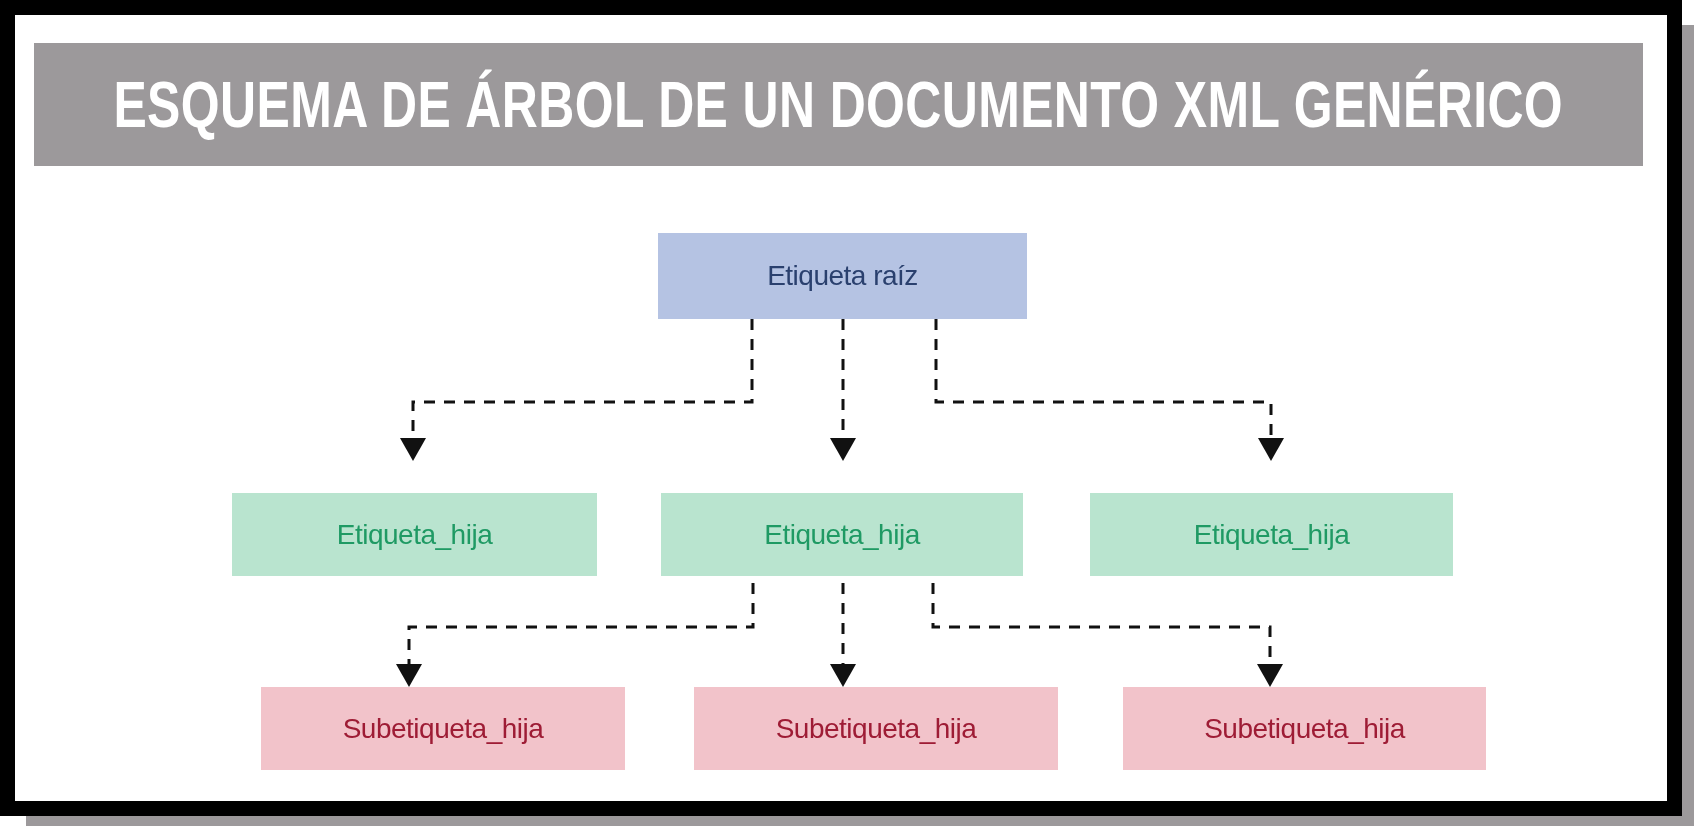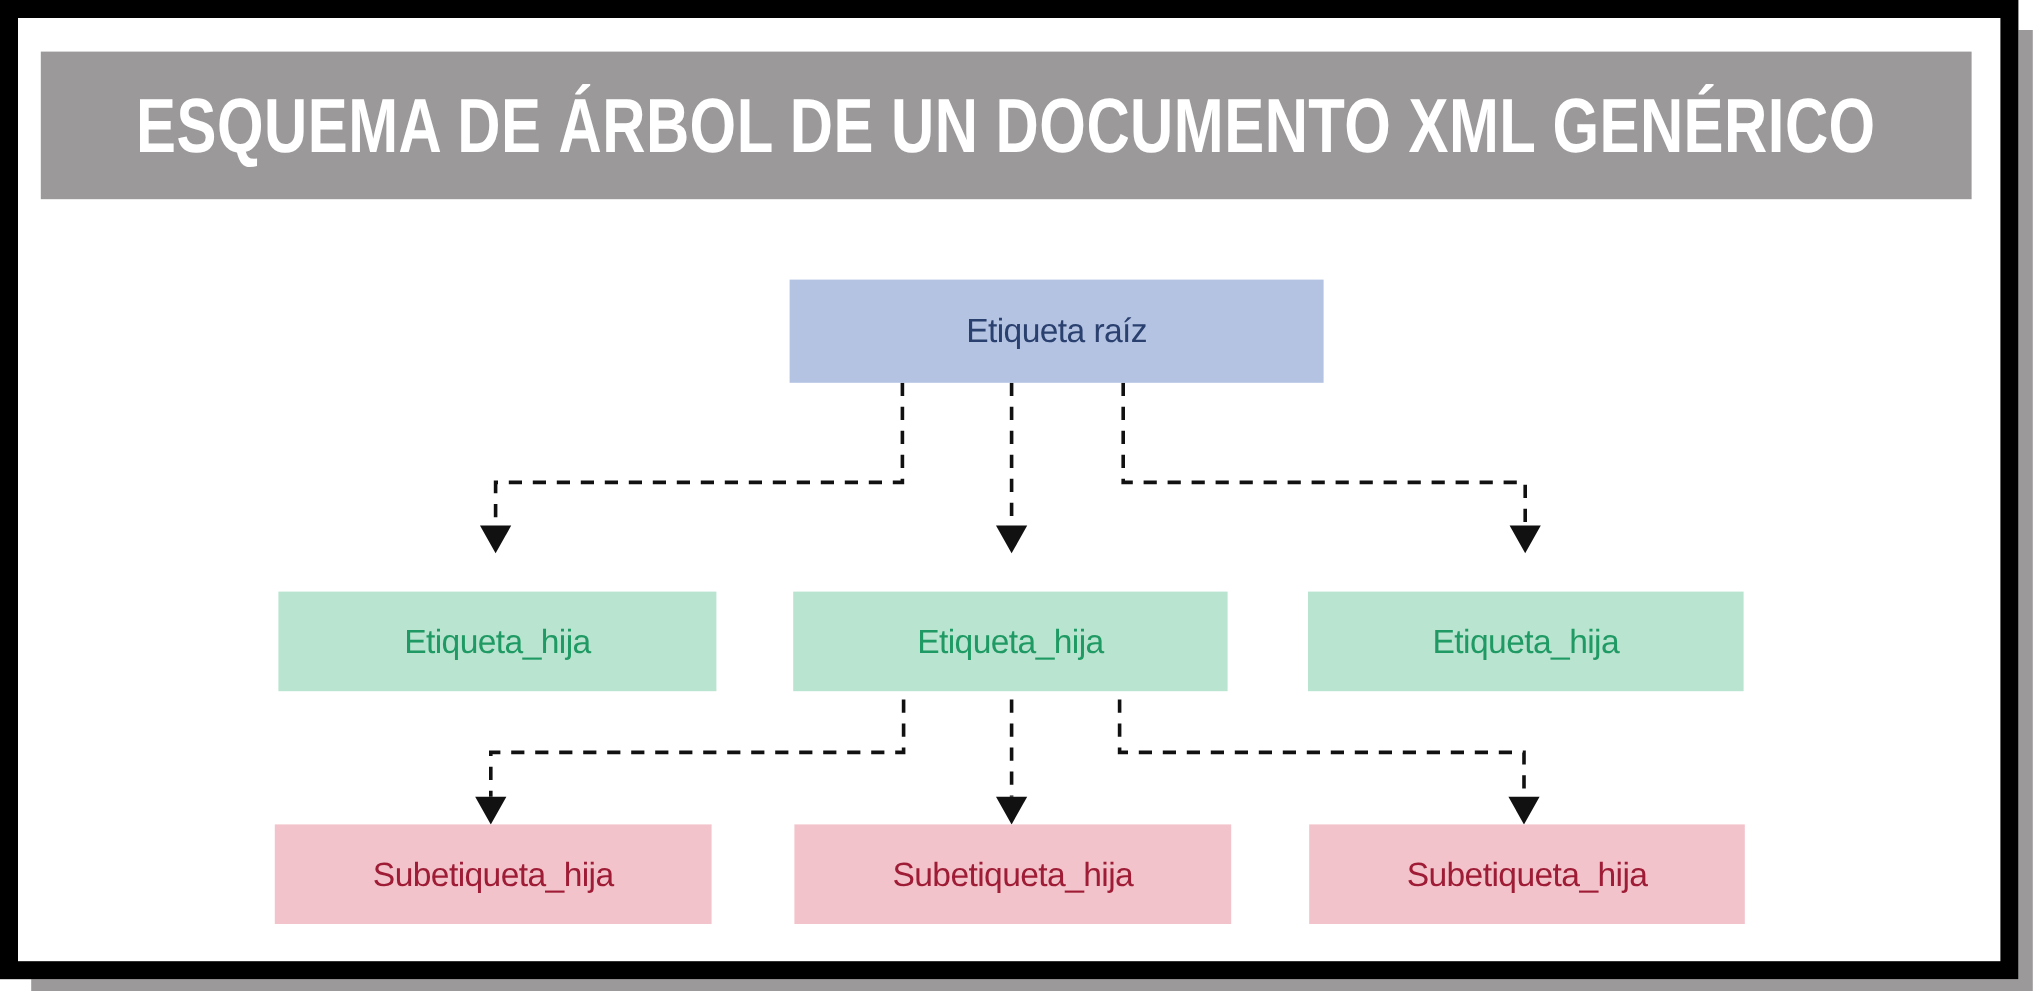--- a/index.html
+++ b/index.html
@@ -38,23 +38,23 @@
 
   .node {
     position: absolute;
     display: flex; align-items: center; justify-content: center;
     font-size: 28px;
     letter-spacing: -0.5px;
     white-space: nowrap;
   }
   .node.root   { background: var(--root-fill, #b5c3e3);    color: var(--root-text, #2a406e); }
   .node.child  { background: var(--child-fill, #b9e4cf);   color: var(--child-text, #1f9a64); margin-top: 33px; }
-  .node.subchild { background: var(--subchild-fill, #f2c3ca); color: var(--subchild-text, #9e1c35); }
+  .node.subchild { background: var(--subchild-fill, #f2c3ca); color: var(--subchild-text, #9e1c35); margin-left: 32px; }
 
-  .pos-root      { left: 658px;  top: 233px; width: 445px; height: 86px; }
+  .pos-root      { left: 658px;  top: 233px; width: 369px; height: 86px; }
   .pos-child-0   { left: 232px;  top: 460px; width: 365px; height: 83px; }
   .pos-child-1   { left: 661px;  top: 460px; width: 362px; height: 83px; }
   .pos-child-2   { left: 1090px; top: 460px; width: 363px; height: 83px; }
   .pos-sub-0     { left: 229px;  top: 687px; width: 364px; height: 83px; }
   .pos-sub-1     { left: 662px;  top: 687px; width: 364px; height: 83px; }
   .pos-sub-2     { left: 1091px; top: 687px; width: 363px; height: 83px; }
 
   svg.connectors {
     position: absolute; left: 0; top: 0;
     width: 1694px; height: 826px;

